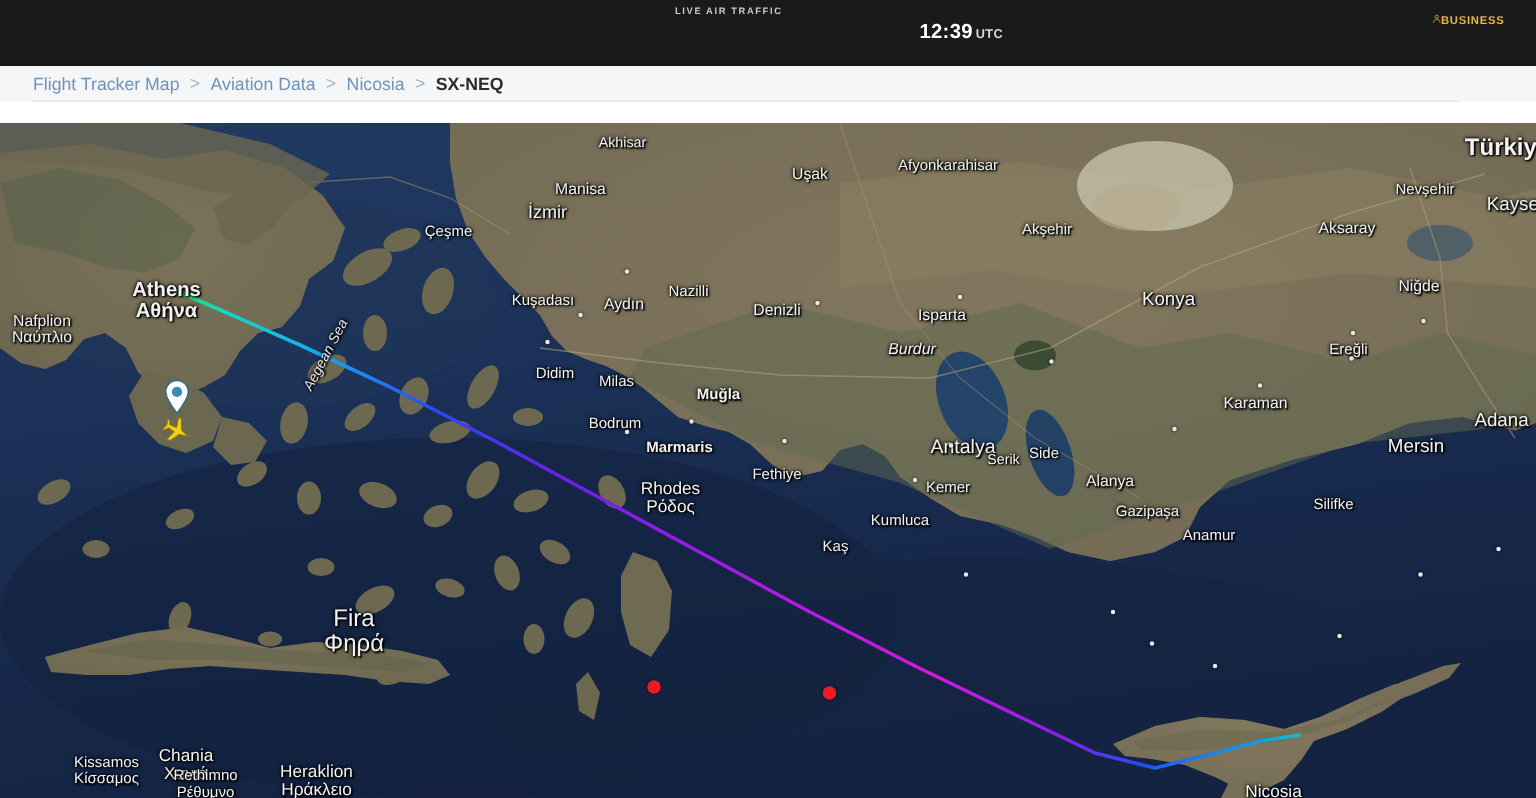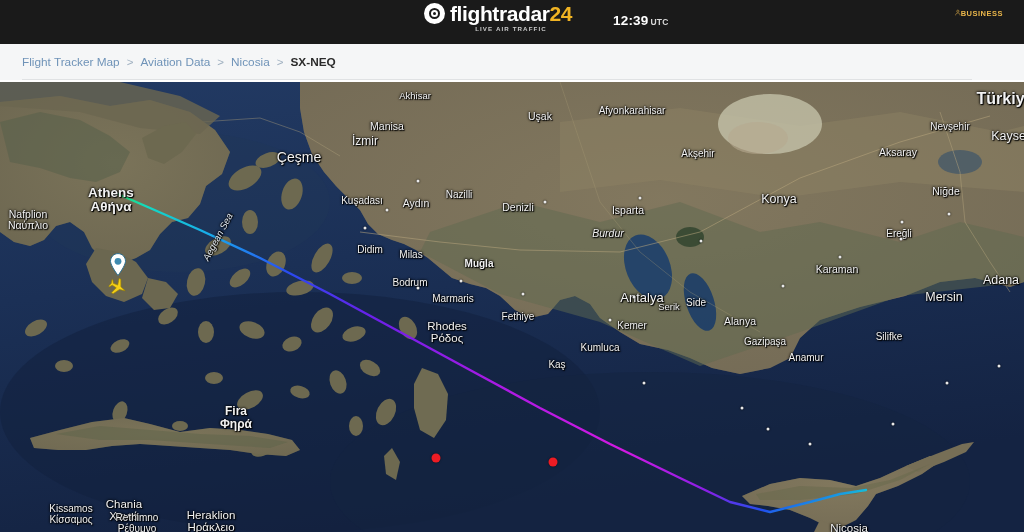--- a/index.html
+++ b/index.html
@@ -62,21 +62,21 @@
   }
   .biz{
     position:absolute;left:955px;top:5px;width:48px;
     display:flex;flex-direction:row;align-items:center;
   }
   .biz-ico{width:15px;height:15px;}
   .biz-label{font-size:7.5px;color:#e8b54a;font-weight:bold;letter-spacing:.5px;margin-top:1px;}
 
   
   .crumbbar{
-    height:36px;background:#f5f6f7;display:flex;align-items:center;
+    height:24px;background:#f5f6f7;display:flex;align-items:center;
     padding-left:22px;box-sizing:border-box;position:relative;
   }
   .crumbbar:after{
     content:"";position:absolute;left:22px;right:52px;bottom:0;height:1px;background:#e0e2e4;
   }
   .crumb{font-size:11.8px;color:#6f93b8;white-space:nowrap;}
   .crumb.active{color:#2b2b2b;font-weight:bold;}
   .crumb-sep{font-size:11.5px;color:#9fb0c0;margin:0 7px;}
 
   
@@ -107,24 +107,20 @@
   .plane{position:absolute;transform:translate(-50%,-50%);}
 </style>
 </head>
 <body>
 
 <div class="page">
 
   <div class="topbar">
 
     <div class="logo-wrap">
-      <div class="logo-row">
-        <span class="logo-mark"></span>
-        <span class="logo-text"><span>flightradar</span><span class="logo-24">24</span></span>
-      </div>
       <div class="logo-tag">LIVE AIR TRAFFIC</div>
     </div>
 
     <div class="utc-clock">
       <span>12:39</span><span class="utc-suffix">UTC</span>
     </div>
 
 
     <div class="biz">
       <svg class="biz-ico" viewBox="0 0 16 16">
@@ -297,21 +293,21 @@
         </div>
         <div class="lbl" style="left: 415px; top: 9px; font-size: 9.5px; font-weight: normal;">
           <span class="en">Akhisar</span>
         </div>
         <div class="lbl" style="left: 387px; top: 39px; font-size: 10.5px; font-weight: normal;">
           <span class="en">Manisa</span>
         </div>
         <div class="lbl" style="left: 365px; top: 53px; font-size: 12px; font-weight: normal;">
           <span class="en">İzmir</span>
         </div>
-        <div class="lbl" style="left: 299px; top: 68px; font-size: 14px; font-weight: normal;">
+        <div class="lbl" style="left: 299px; top: 68px; font-size: 10px; font-weight: normal;">
           <span class="en">Çeşme</span>
         </div>
         <div class="lbl" style="left: 540px; top: 29px; font-size: 10.5px; font-weight: normal;">
           <span class="en">Uşak</span>
         </div>
         <div class="lbl" style="left: 632px; top: 24px; font-size: 10px; font-weight: normal;">
           <span class="en">Afyonkarahisar</span>
         </div>
         <div class="lbl" style="left: 362px; top: 114px; font-size: 10px; font-weight: normal;">
           <span class="en">Kuşadası</span>
@@ -336,21 +332,21 @@
         </div>
         <div class="lbl" style="left: 411px; top: 168px; font-size: 10px; font-weight: normal;">
           <span class="en">Milas</span>
         </div>
         <div class="lbl" style="left: 455px; top: 177px; font-size: 10px; font-weight: bold; padding-left: 48px;">
           <span class="en">Muğla</span>
         </div>
         <div class="lbl" style="left: 386px; top: 196px; font-size: 10px; font-weight: normal; margin-left: 24px;">
           <span class="en">Bodrum</span>
         </div>
-        <div class="lbl" style="left: 453px; top: 212px; font-size: 10px; font-weight: normal; text-align: center;">
+        <div class="lbl" style="left: 453px; top: 212px; font-size: 10px; font-weight: bold; text-align: center;">
           <span class="en">Marmaris</span>
         </div>
         <div class="lbl" style="left: 518px; top: 230px; font-size: 10px; font-weight: normal;">
           <span class="en">Fethiye</span>
         </div>
         <div class="lbl" style="left: 557px; top: 278px; font-size: 10px; font-weight: normal;">
           <span class="en">Kaş</span>
         </div>
         <div class="lbl" style="left: 600px; top: 261px; font-size: 10px; font-weight: normal;">
           <span class="en">Kumluca</span>
@@ -409,21 +405,21 @@
         <div class="lbl" style="left: 946px; top: 104px; font-size: 10.5px; font-weight: normal;">
           <span class="en">Niğde</span>
         </div>
         <div class="lbl" style="left: 1005px; top: 9px; font-size: 16px; font-weight: bold;">
           <span class="en">Türkiye</span>
         </div>
         <div class="lbl" style="left: 447px; top: 238px; font-size: 11.5px; font-weight: normal;">
           <span class="en">Rhodes</span>
           <span class="gr">Ρόδος</span>
         </div>
-        <div class="lbl" style="left: 236px; top: 323px; font-size: 12px; font-weight: bold;">
+        <div class="lbl" style="left: 236px; top: 323px; font-size: 16px; font-weight: normal;">
           <span class="en">Fira</span>
           <span class="gr">Φηρά</span>
         </div>
         <div class="lbl" style="left: 124px; top: 416px; font-size: 11.5px; font-weight: normal;">
           <span class="en">Chania</span>
           <span class="gr">Χανιά</span>
         </div>
         <div class="lbl" style="left: 71px; top: 422px; font-size: 10px; font-weight: normal;">
           <span class="en">Kissamos</span>
           <span class="gr">Κίσσαμος</span>

